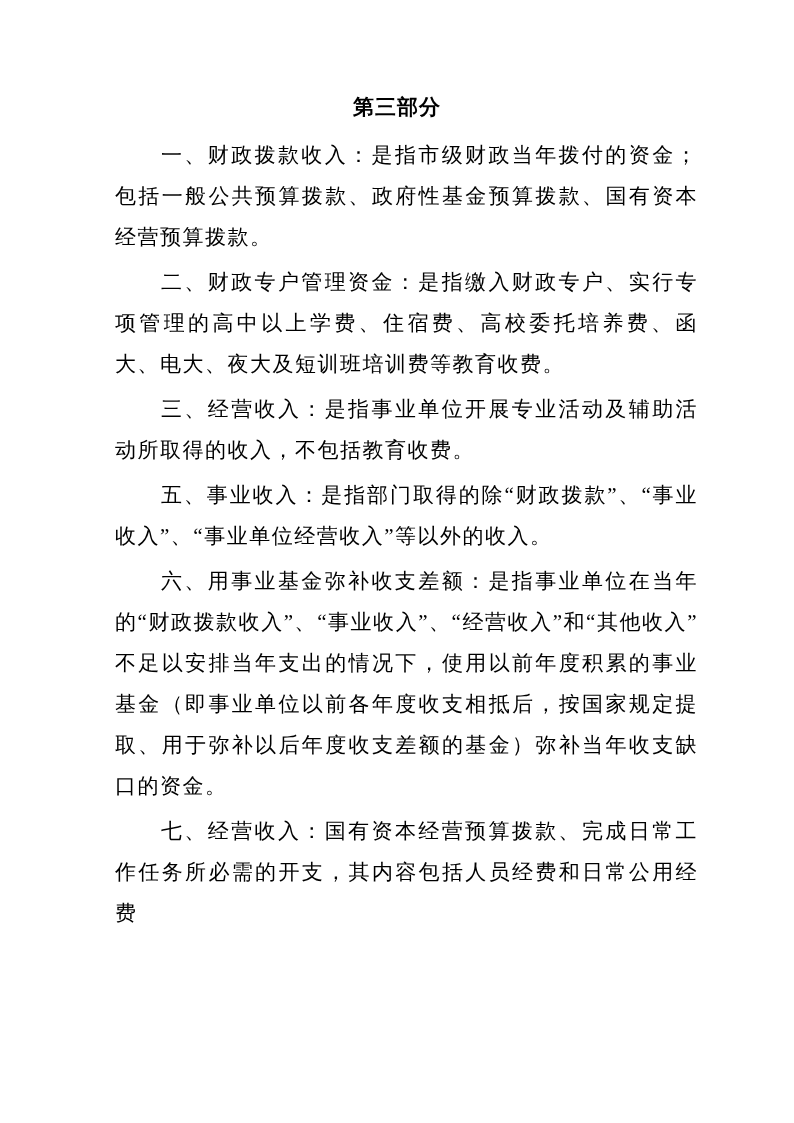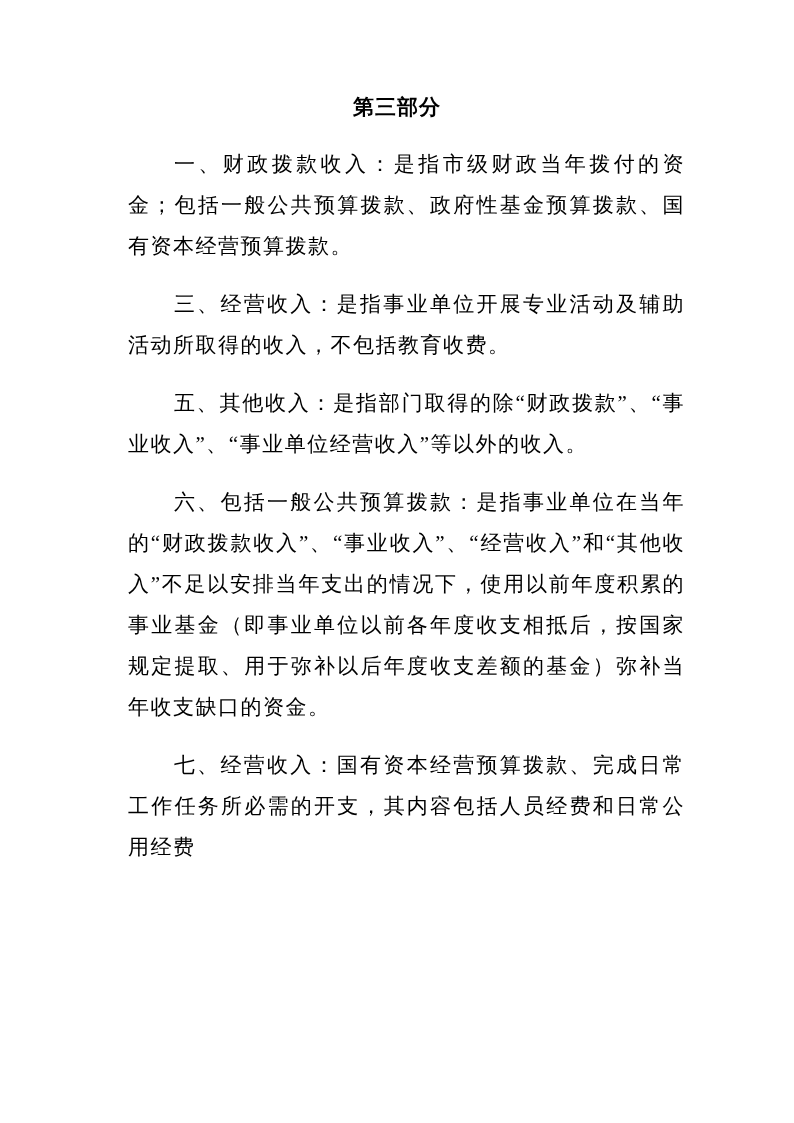--- a/index.html
+++ b/index.html
@@ -25,21 +25,21 @@
     font-family: "Liberation Sans", "DejaVu Sans", sans-serif;
     font-weight: bold;
     font-size: 21px;
     line-height: 41px;
     letter-spacing: 1px;
   }
   .body-text {
     margin-top: 8px;
   }
   .para {
-    margin: 17px;
+    margin: 4px;
     font-size: 21px;
     line-height: 41px;
     letter-spacing: 1.5px;
     text-align: justify;
     text-justify: inter-ideograph;
     text-indent: 46px;
   }
   .para .term {
     font-weight: normal;
   }
@@ -48,24 +48,25 @@
 <body>
 
 <div class="page">
 
   <h1 class="doc-title">第三部分</h1>
 
   <div class="body-text">
 
     <p class="para"><span>一、</span><span class="term">财政拨款收入：</span><span>是指市级财政当年拨付的资金；包括一般公共预算拨款、政府性基金预算拨款、国有资本经营预算拨款。</span></p>
 
+    <p class="para"><span>二、</span><span class="term">财政专户管理资金：</span><span>是指缴入财政专户、实行专项管理的高中以上学费、住宿费、高校委托培养费、函大、电大、夜大及短训班培训费等教育收费。</span></p>
 
     <p class="para"><span>三、</span><span class="term">经营收入：</span><span>是指事业单位开展专业活动及辅助活动所取得的收入，不包括教育收费。</span></p>
 
 
-    <p class="para"><span>五、</span><span class="term">其他收入：</span><span>是指部门取得的除“财政拨款”、“事业收入”、“事业单位经营收入”等以外的收入。</span></p>
+    <p class="para"><span>五、</span><span class="term">事业收入：</span><span>是指部门取得的除“财政拨款”、“事业收入”、“事业单位经营收入”等以外的收入。</span></p>
 
-    <p class="para"><span>六、</span><span class="term">包括一般公共预算拨款：</span><span>是指事业单位在当年的“财政拨款收入”、“事业收入”、“经营收入”和“其他收入”不足以安排当年支出的情况下，使用以前年度积累的事业基金（即事业单位以前各年度收支相抵后，按国家规定提取、用于弥补以后年度收支差额的基金）弥补当年收支缺口的资金。</span></p>
+    <p class="para"><span>六、</span><span class="term">用事业基金弥补收支差额：</span><span>是指事业单位在当年的“财政拨款收入”、“事业收入”、“经营收入”和“其他收入”不足以安排当年支出的情况下，使用以前年度积累的事业基金（即事业单位以前各年度收支相抵后，按国家规定提取、用于弥补以后年度收支差额的基金）弥补当年收支缺口的资金。</span></p>
 
     <p class="para"><span>七、</span><span class="term">经营收入：</span><span>国有资本经营预算拨款、完成日常工作任务所必需的开支，其内容包括人员经费和日常公用经费</span></p>
 
   </div>
 </div>
 
 </body></html>

